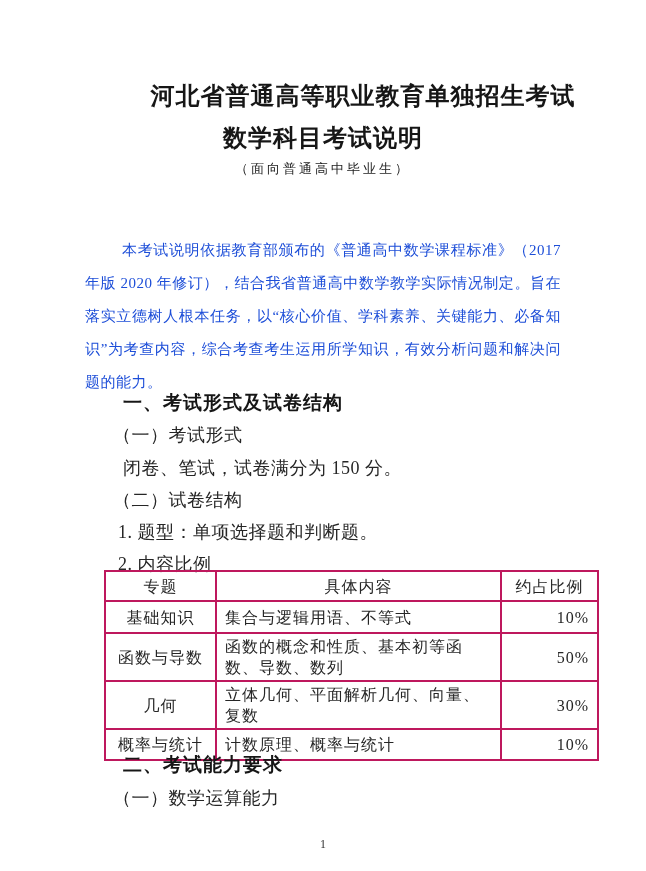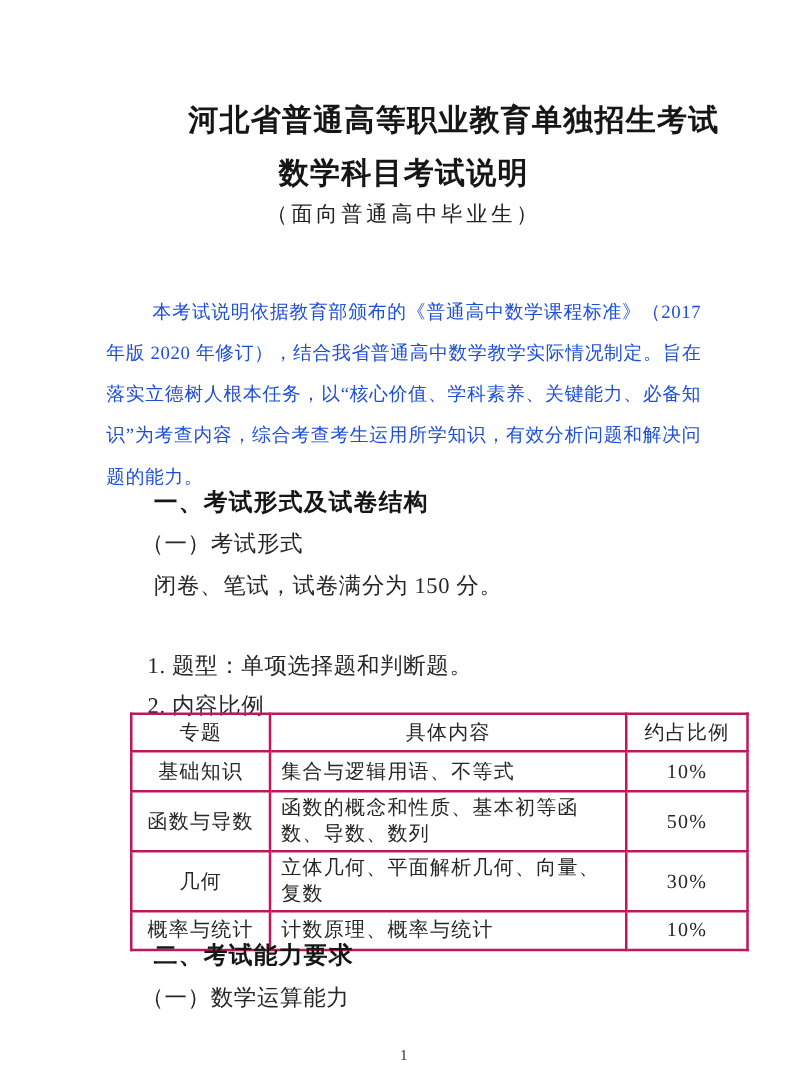--- a/index.html
+++ b/index.html
@@ -18,21 +18,21 @@
     text-align: center;
     font-family: "Liberation Sans", sans-serif;
     font-weight: bold;
     font-size: 24px;
     letter-spacing: 1px;
     color: #161616;
   }
   .subtitle {
     left: 0; width: 646px;
     text-align: center;
-    font-size: 17px;
+    font-size: 13px;
     letter-spacing: 3px;
     color: #222222;
   }
   .bodyblock {
     left: 85px; width: 476px;
     font-size: 15px;
     line-height: 33px;
     letter-spacing: 0.5px;
     text-align: justify;
     color: #1d4ed8;
@@ -68,21 +68,21 @@
   table.ratio td, table.ratio th {
     border: 2px solid #be185d;
     font-weight: normal;
     letter-spacing: 1px;
     padding: 2px 8px;
     vertical-align: middle;
     line-height: 21px;
   }
   .col-topic { width: 93px; text-align: center; }
   .col-content { width: 267px; text-align: left; }
-  .col-ratio { width: 79px; text-align: center; letter-spacing: 0; }
+  .col-ratio { width: 79px; text-align: right; letter-spacing: 0; }
   tr.h-row { height: 30px; } tr.h-row td { text-align: center; }
   tr.r1 { height: 32px; }
   tr.r2 { height: 48px; }
   tr.r3 { height: 30px; }
   tr.r4 { height: 31px; }
   .pagenum {
     left: 0; width: 646px;
     text-align: center;
     font-size: 12px;
     color: #333333;
@@ -95,20 +95,21 @@
 
   <div class="abs title" style="top: 80px; padding-left: 40px;">河北省普通高等职业教育单独招生考试</div>
   <div class="abs title" style="top: 122px;">数学科目考试说明</div>
   <div class="abs subtitle" style="top: 160px;">（面向普通高中毕业生）</div>
 
   <div class="abs bodyblock indent2" style="top: 234px;">本考试说明依据教育部颁布的《普通高中数学课程标准》（2017 年版 2020 年修订），结合我省普通高中数学教学实际情况制定。旨在落实立德树人根本任务，以“核心价值、学科素养、关键能力、必备知识”为考查内容，综合考查考生运用所学知识，有效分析问题和解决问题的能力。</div>
 
   <div class="abs line h-bold pad-heading" style="top: 391px;">一、考试形式及试卷结构</div>
   <div class="abs line pad-paren" style="top: 423px;">（一）考试形式</div>
   <div class="abs line pad-heading" style="top: 456px;">闭卷、笔试，试卷满分为 150 分。</div>
+  <div class="abs line pad-paren" style="top: 488px;">（二）试卷结构</div>
   <div class="abs line pad-item" style="top: 520px;">1. 题型：单项选择题和判断题。</div>
   <div class="abs line pad-item" style="top: 552px;">2. 内容比例</div>
 
   <table class="ratio">
     <tbody>
       <tr class="h-row">
         <td class="col-topic">专题</td>
         <td class="col-content">具体内容</td>
         <td class="col-ratio">约占比例</td>
       </tr>

